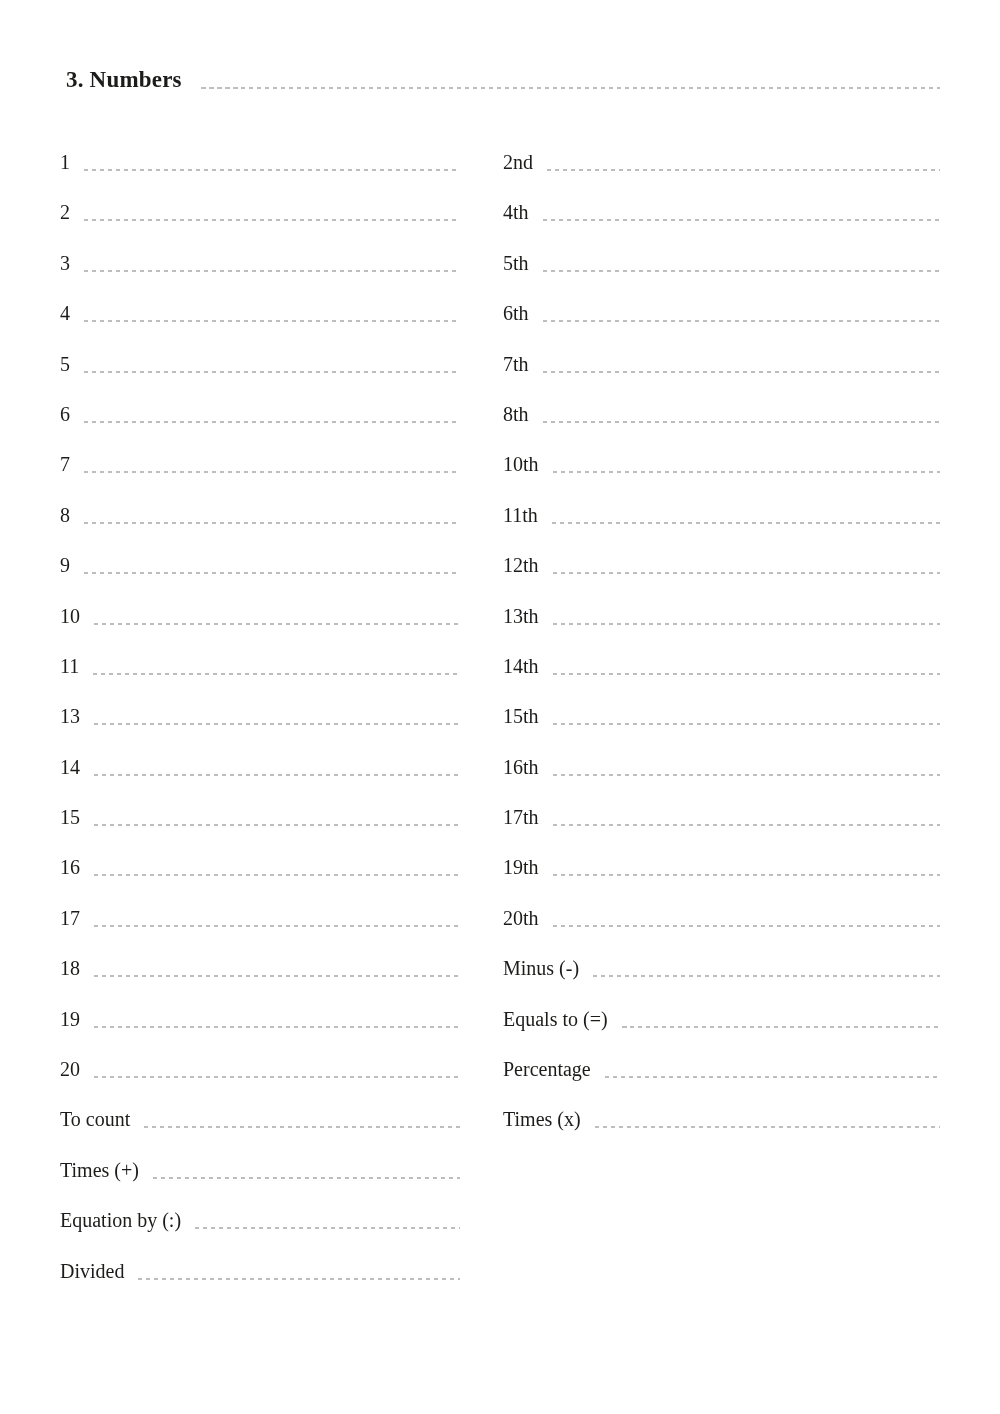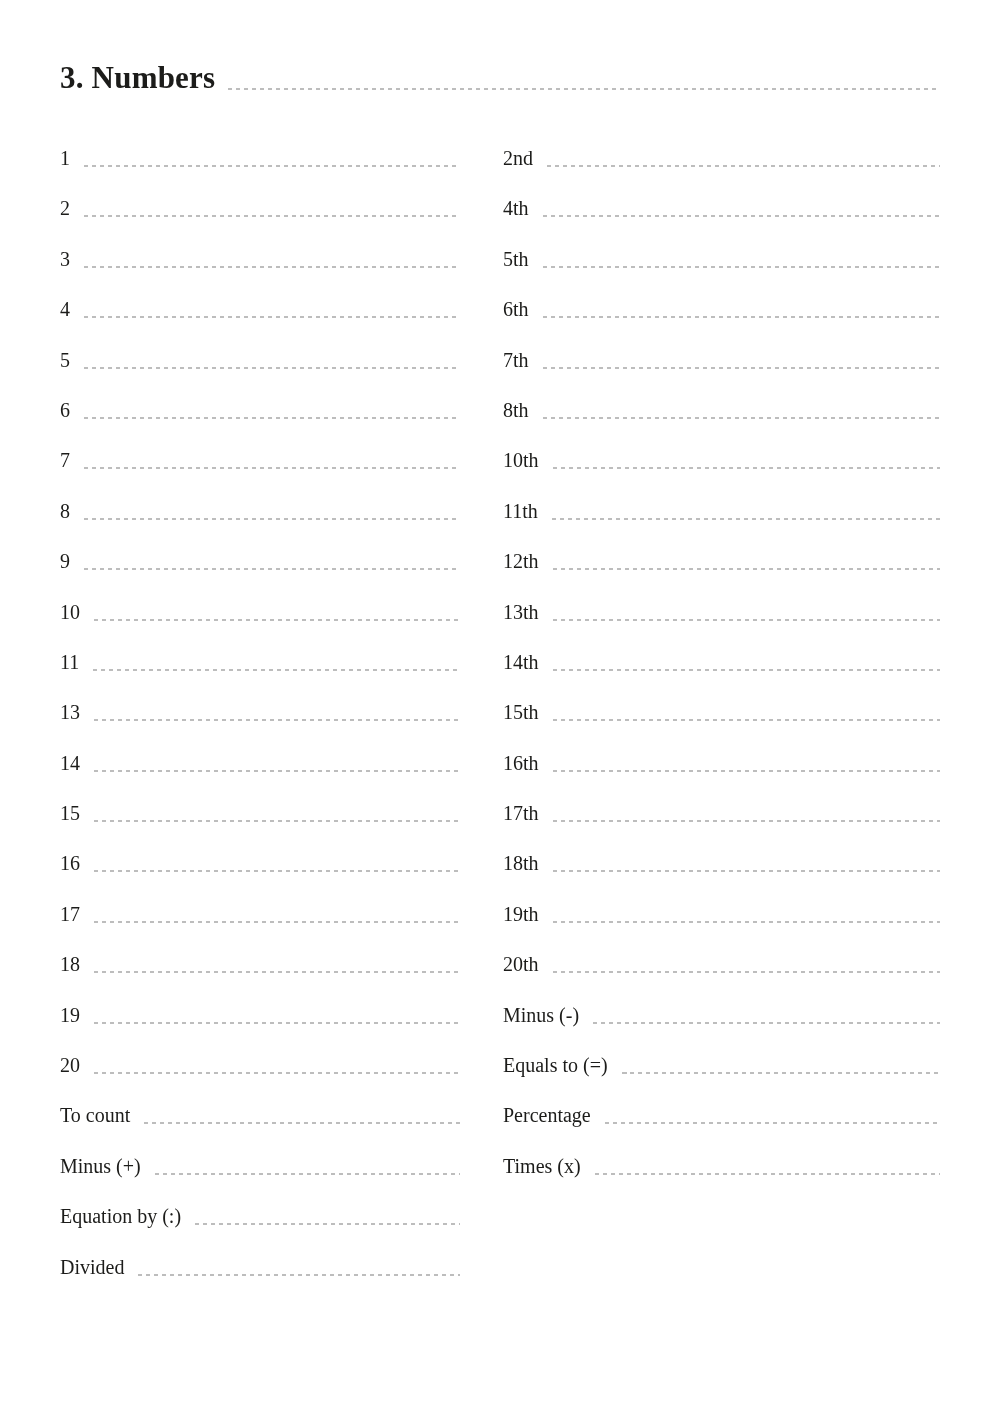--- a/index.html
+++ b/index.html
@@ -22,22 +22,22 @@
     padding: 62px 60px 0 60px;
     font-family: "Liberation Serif", "DejaVu Serif", serif;
     color: var(--text-color);
     overflow: hidden;
   }
   .title-row {
     display: flex;
     align-items: baseline;
   }
   .title {
-    margin: 0;
-    font-size: 31px;
+    margin: 6px;
+    font-size: 23px;
     font-weight: 700;
     line-height: 1;
     white-space: nowrap;
     letter-spacing: 0.2px;
   }
   .grid {
     display: grid;
     grid-template-columns: 400px 437px;
     column-gap: 43px;
     margin-top: 40px;
@@ -178,21 +178,21 @@
     <span class="label">20</span>
     <span class="line"></span>
   </div>
 
   <div class="row">
     <span class="label">To count</span>
     <span class="line"></span>
   </div>
 
   <div class="row">
-    <span class="label">Minus (+)</span>
+    <span class="label">Times (+)</span>
     <span class="line"></span>
   </div>
 
   <div class="row">
     <span class="label">Equation by (:)</span>
     <span class="line"></span>
   </div>
 
   <div class="row">
     <span class="label">Divided</span>
@@ -266,24 +266,20 @@
   <div class="row">
     <span class="label">16th</span>
     <span class="line"></span>
   </div>
 
   <div class="row">
     <span class="label">17th</span>
     <span class="line"></span>
   </div>
 
-  <div class="row">
-    <span class="label">18th</span>
-    <span class="line"></span>
-  </div>
 
   <div class="row">
     <span class="label">19th</span>
     <span class="line"></span>
   </div>
 
   <div class="row">
     <span class="label">20th</span>
     <span class="line"></span>
   </div>

